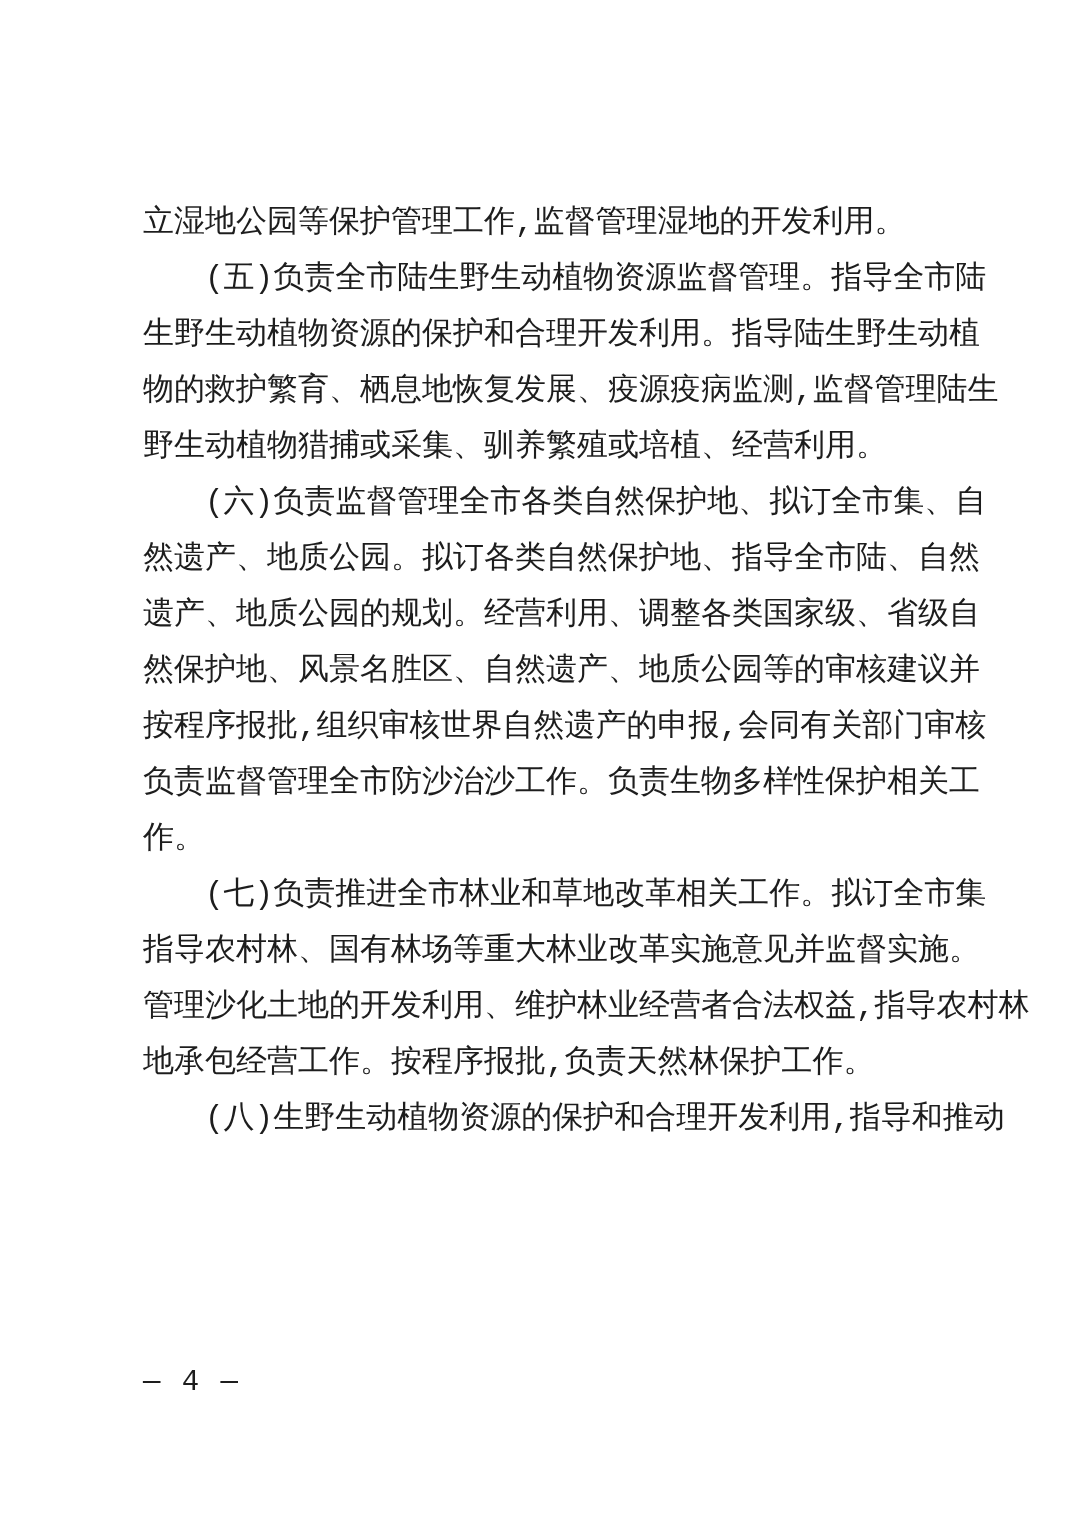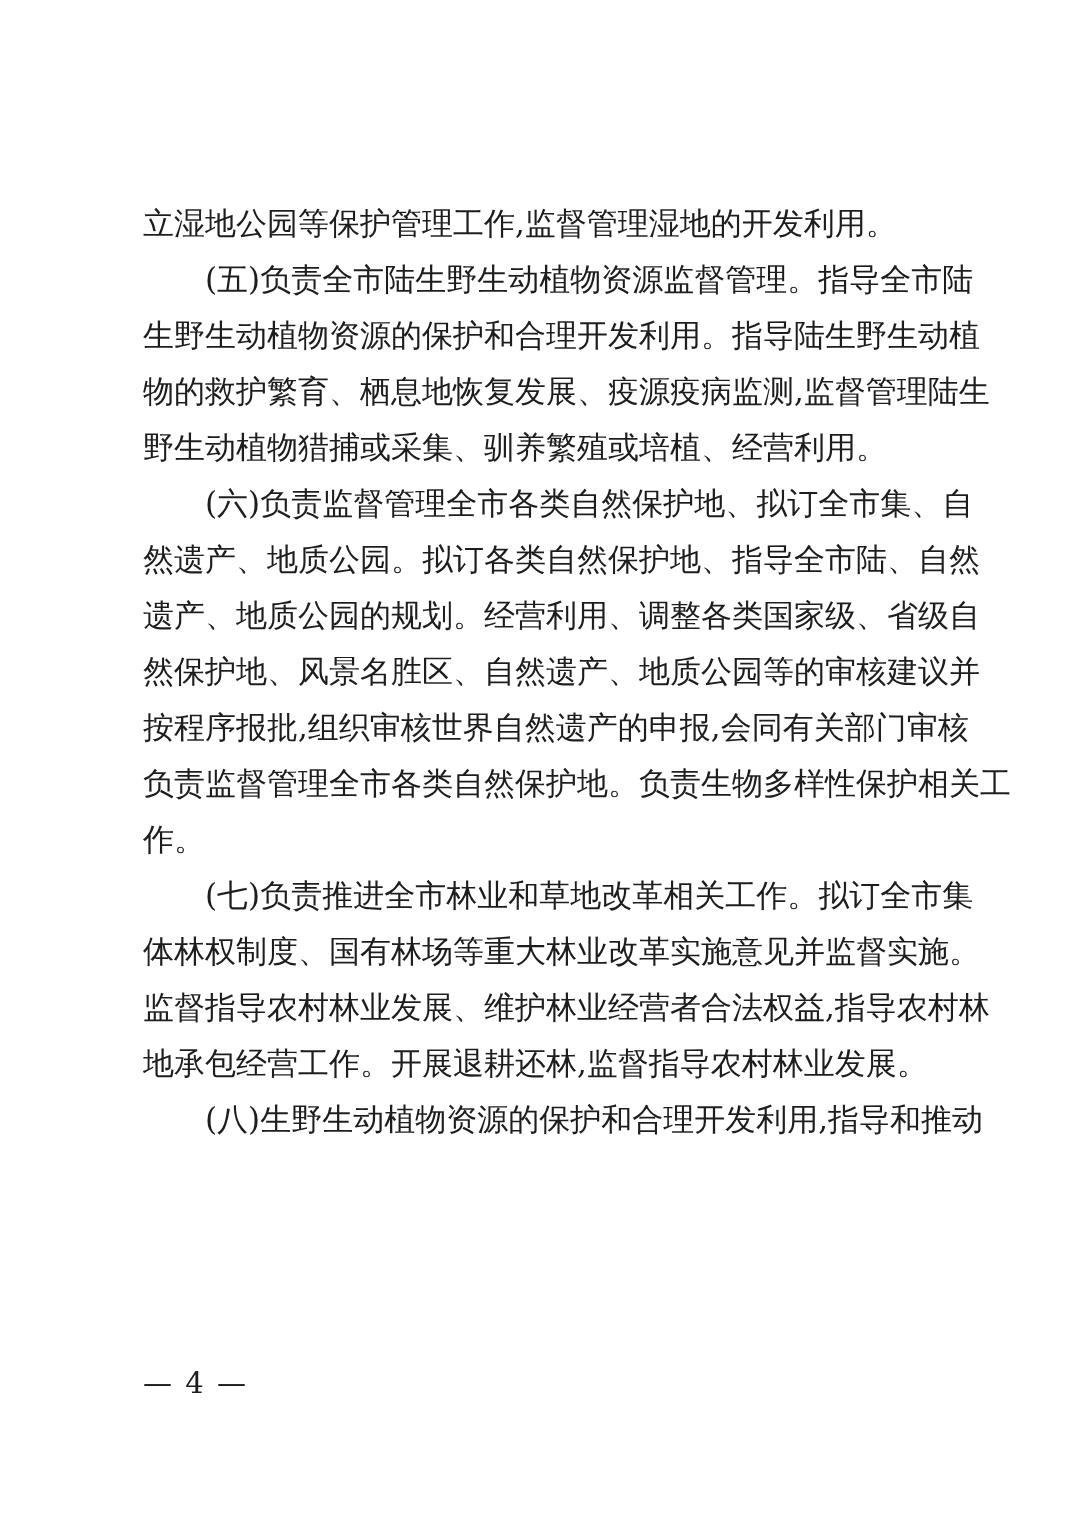--- a/index.html
+++ b/index.html
@@ -1,15 +1,15 @@
 <!DOCTYPE html>
 <html><head>
 <meta charset="utf-8">
 <style>
-  * { margin: 0; padding: 0; box-sizing: border-box; }
+  * { margin: 0; padding: 0; box-sizing: border-box; font-family: Liberation Mono, monospace; }
   html, body {
     width: 1074px;
     height: 1520px;
     background: #ffffff;
     font-family: "DejaVu Serif", "Liberation Serif", serif;
   }
   .page {
     position: relative;
     width: 1074px;
     height: 1520px;
@@ -69,29 +69,29 @@
       <span class="line fill">物的救护繁育、栖息地恢复发展、疫源疫病监测,监督管理陆生</span>
       <span class="line end">野生动植物猎捕或采集、驯养繁殖或培植、经营利用。</span>
     </p>
 
     <p class="para">
       <span class="line fill indent">(六)负责监督管理全市各类自然保护地、拟订全市集、自</span>
       <span class="line fill">然遗产、地质公园。拟订各类自然保护地、指导全市陆、自然</span>
       <span class="line fill">遗产、地质公园的规划。经营利用、调整各类国家级、省级自</span>
       <span class="line fill">然保护地、风景名胜区、自然遗产、地质公园等的审核建议并</span>
       <span class="line fill">按程序报批,组织审核世界自然遗产的申报,会同有关部门审核</span>
-      <span class="line fill">负责监督管理全市各类自然保护地。负责生物多样性保护相关工</span>
+      <span class="line fill">负责监督管理全市防沙治沙工作。负责生物多样性保护相关工</span>
       <span class="line end">作。</span>
     </p>
 
     <p class="para">
       <span class="line fill indent">(七)负责推进全市林业和草地改革相关工作。拟订全市集</span>
-      <span class="line fill">体林权制度、国有林场等重大林业改革实施意见并监督实施。</span>
-      <span class="line fill">监督指导农村林业发展、维护林业经营者合法权益,指导农村林</span>
-      <span class="line end">地承包经营工作。开展退耕还林,监督指导农村林业发展。</span>
+      <span class="line fill">指导农村林、国有林场等重大林业改革实施意见并监督实施。</span>
+      <span class="line fill">管理沙化土地的开发利用、维护林业经营者合法权益,指导农村林</span>
+      <span class="line end">地承包经营工作。按程序报批,负责天然林保护工作。</span>
     </p>
 
     <p class="para">
       <span class="line fill indent">(八)生野生动植物资源的保护和合理开发利用,指导和推动</span>
     </p>
 
   </div>
 
   <div class="footer">— 4 —</div>
 </div>

